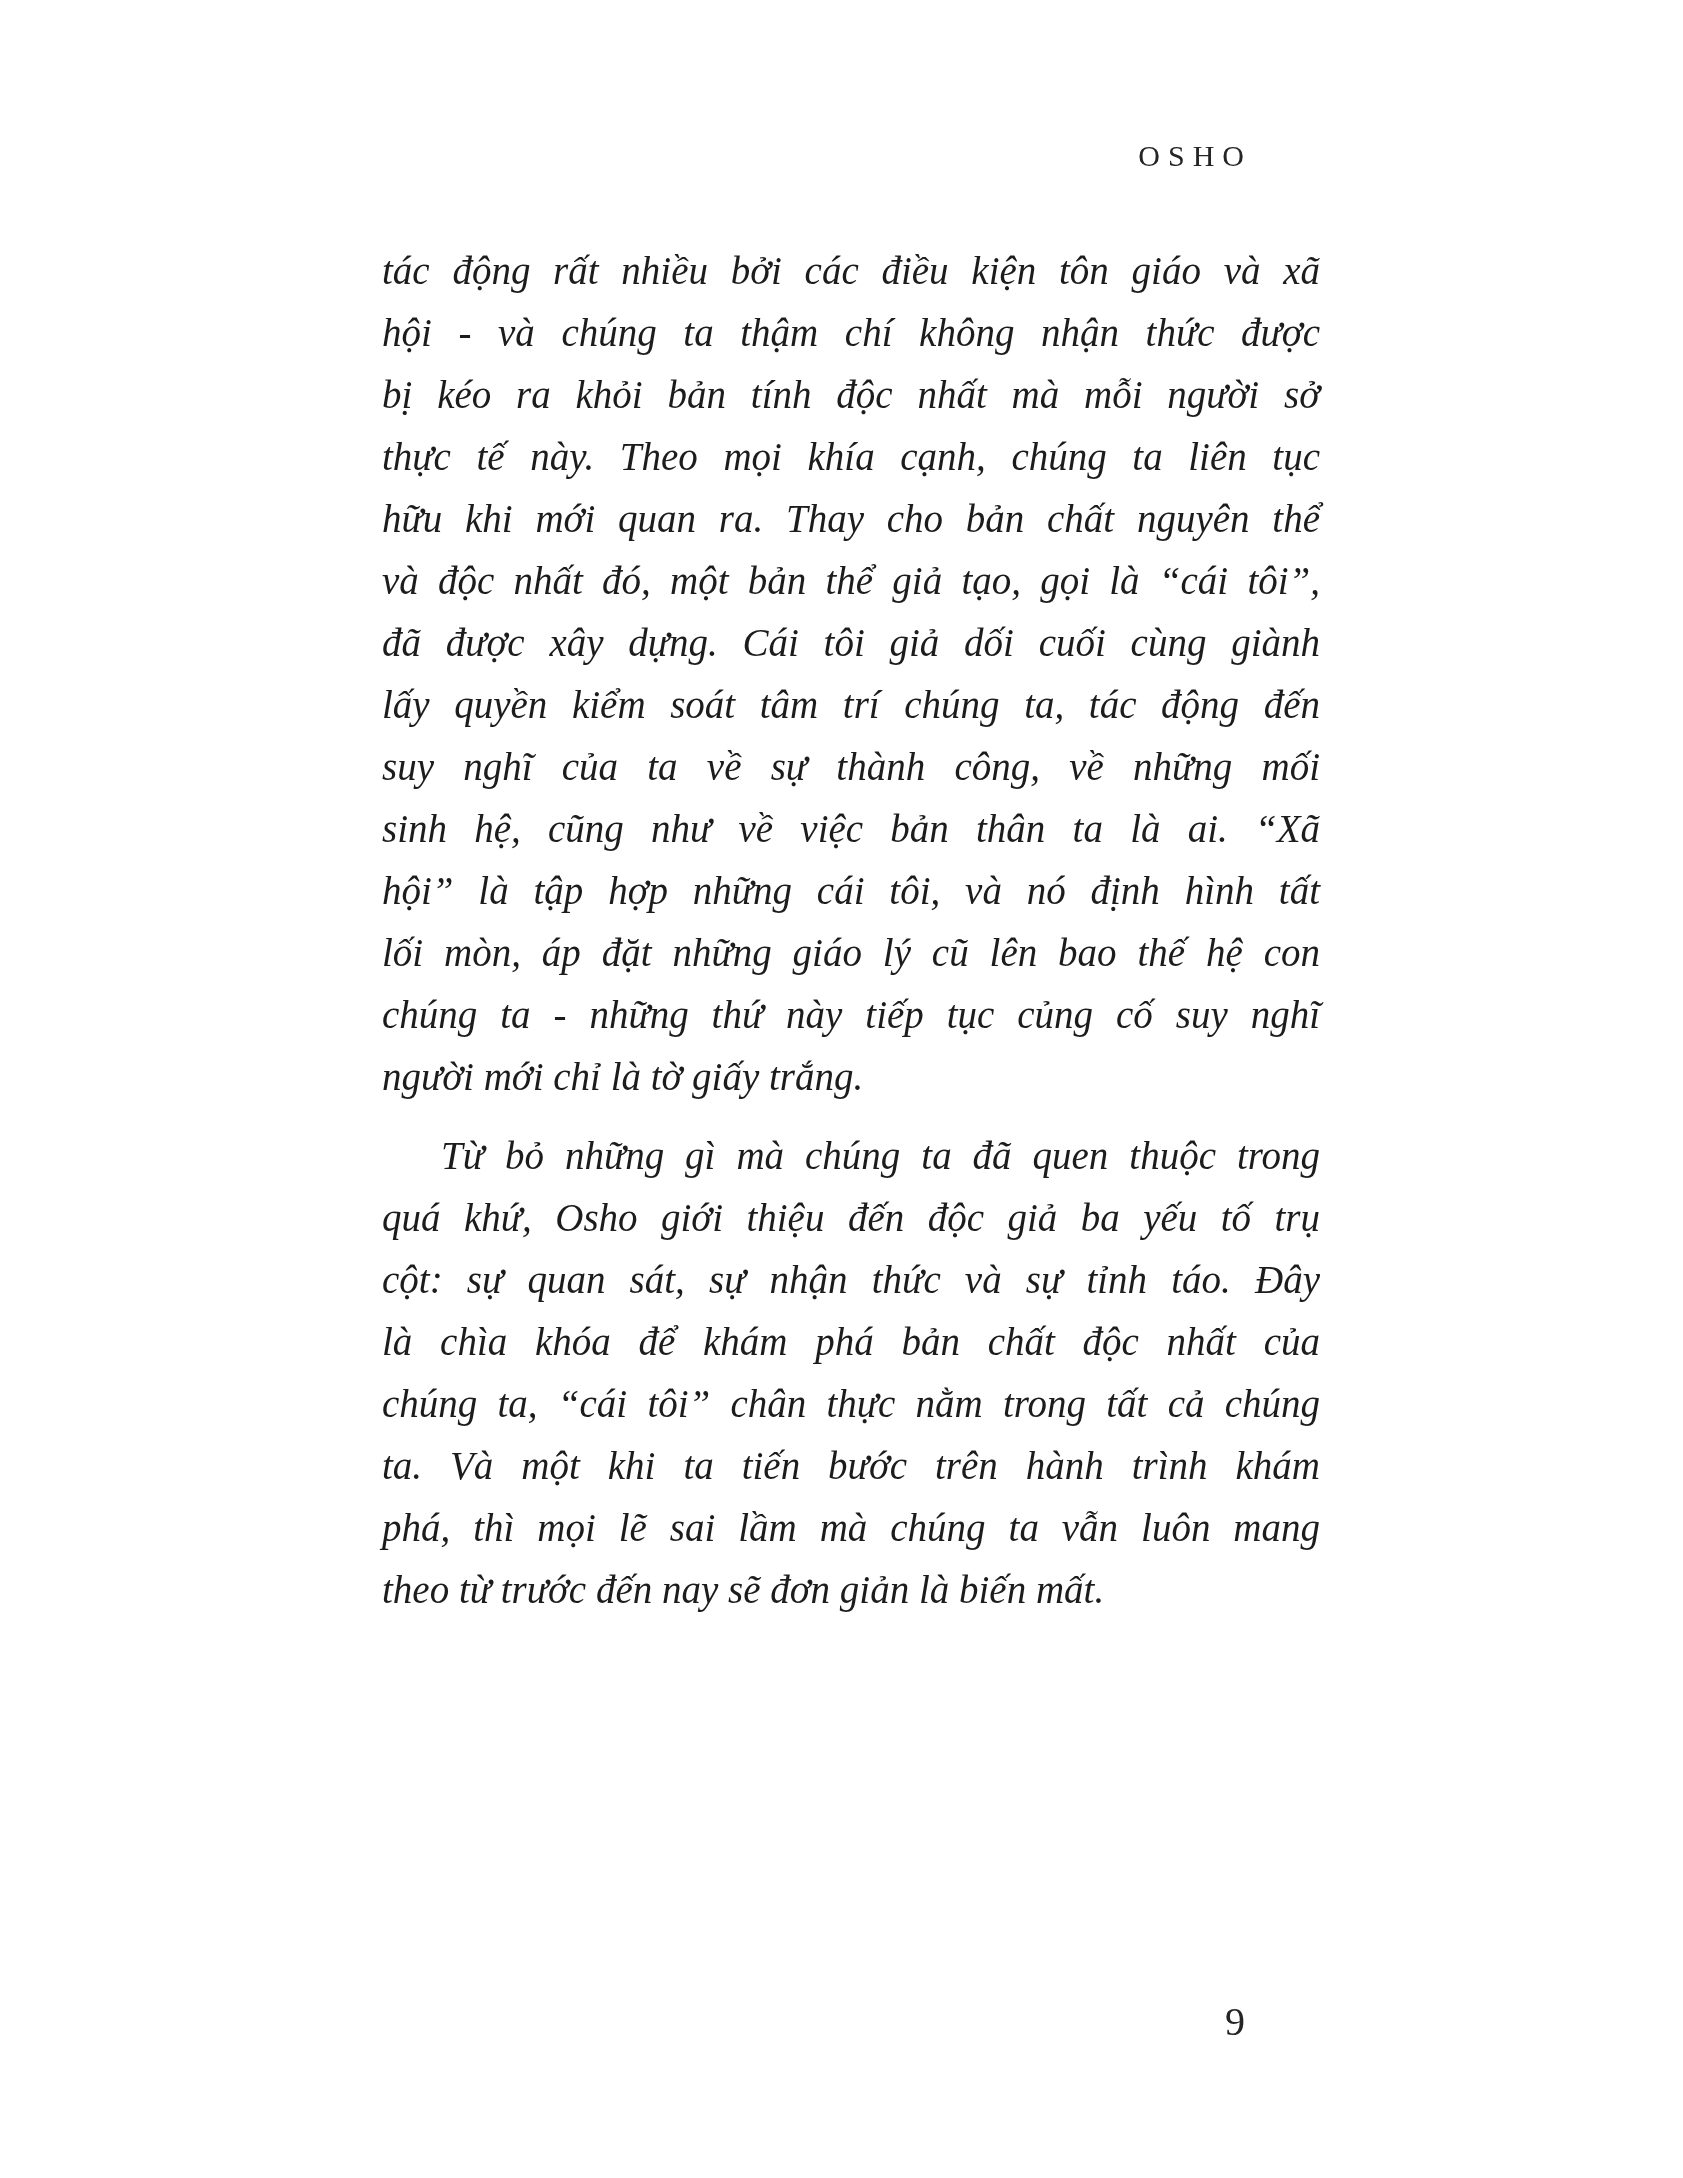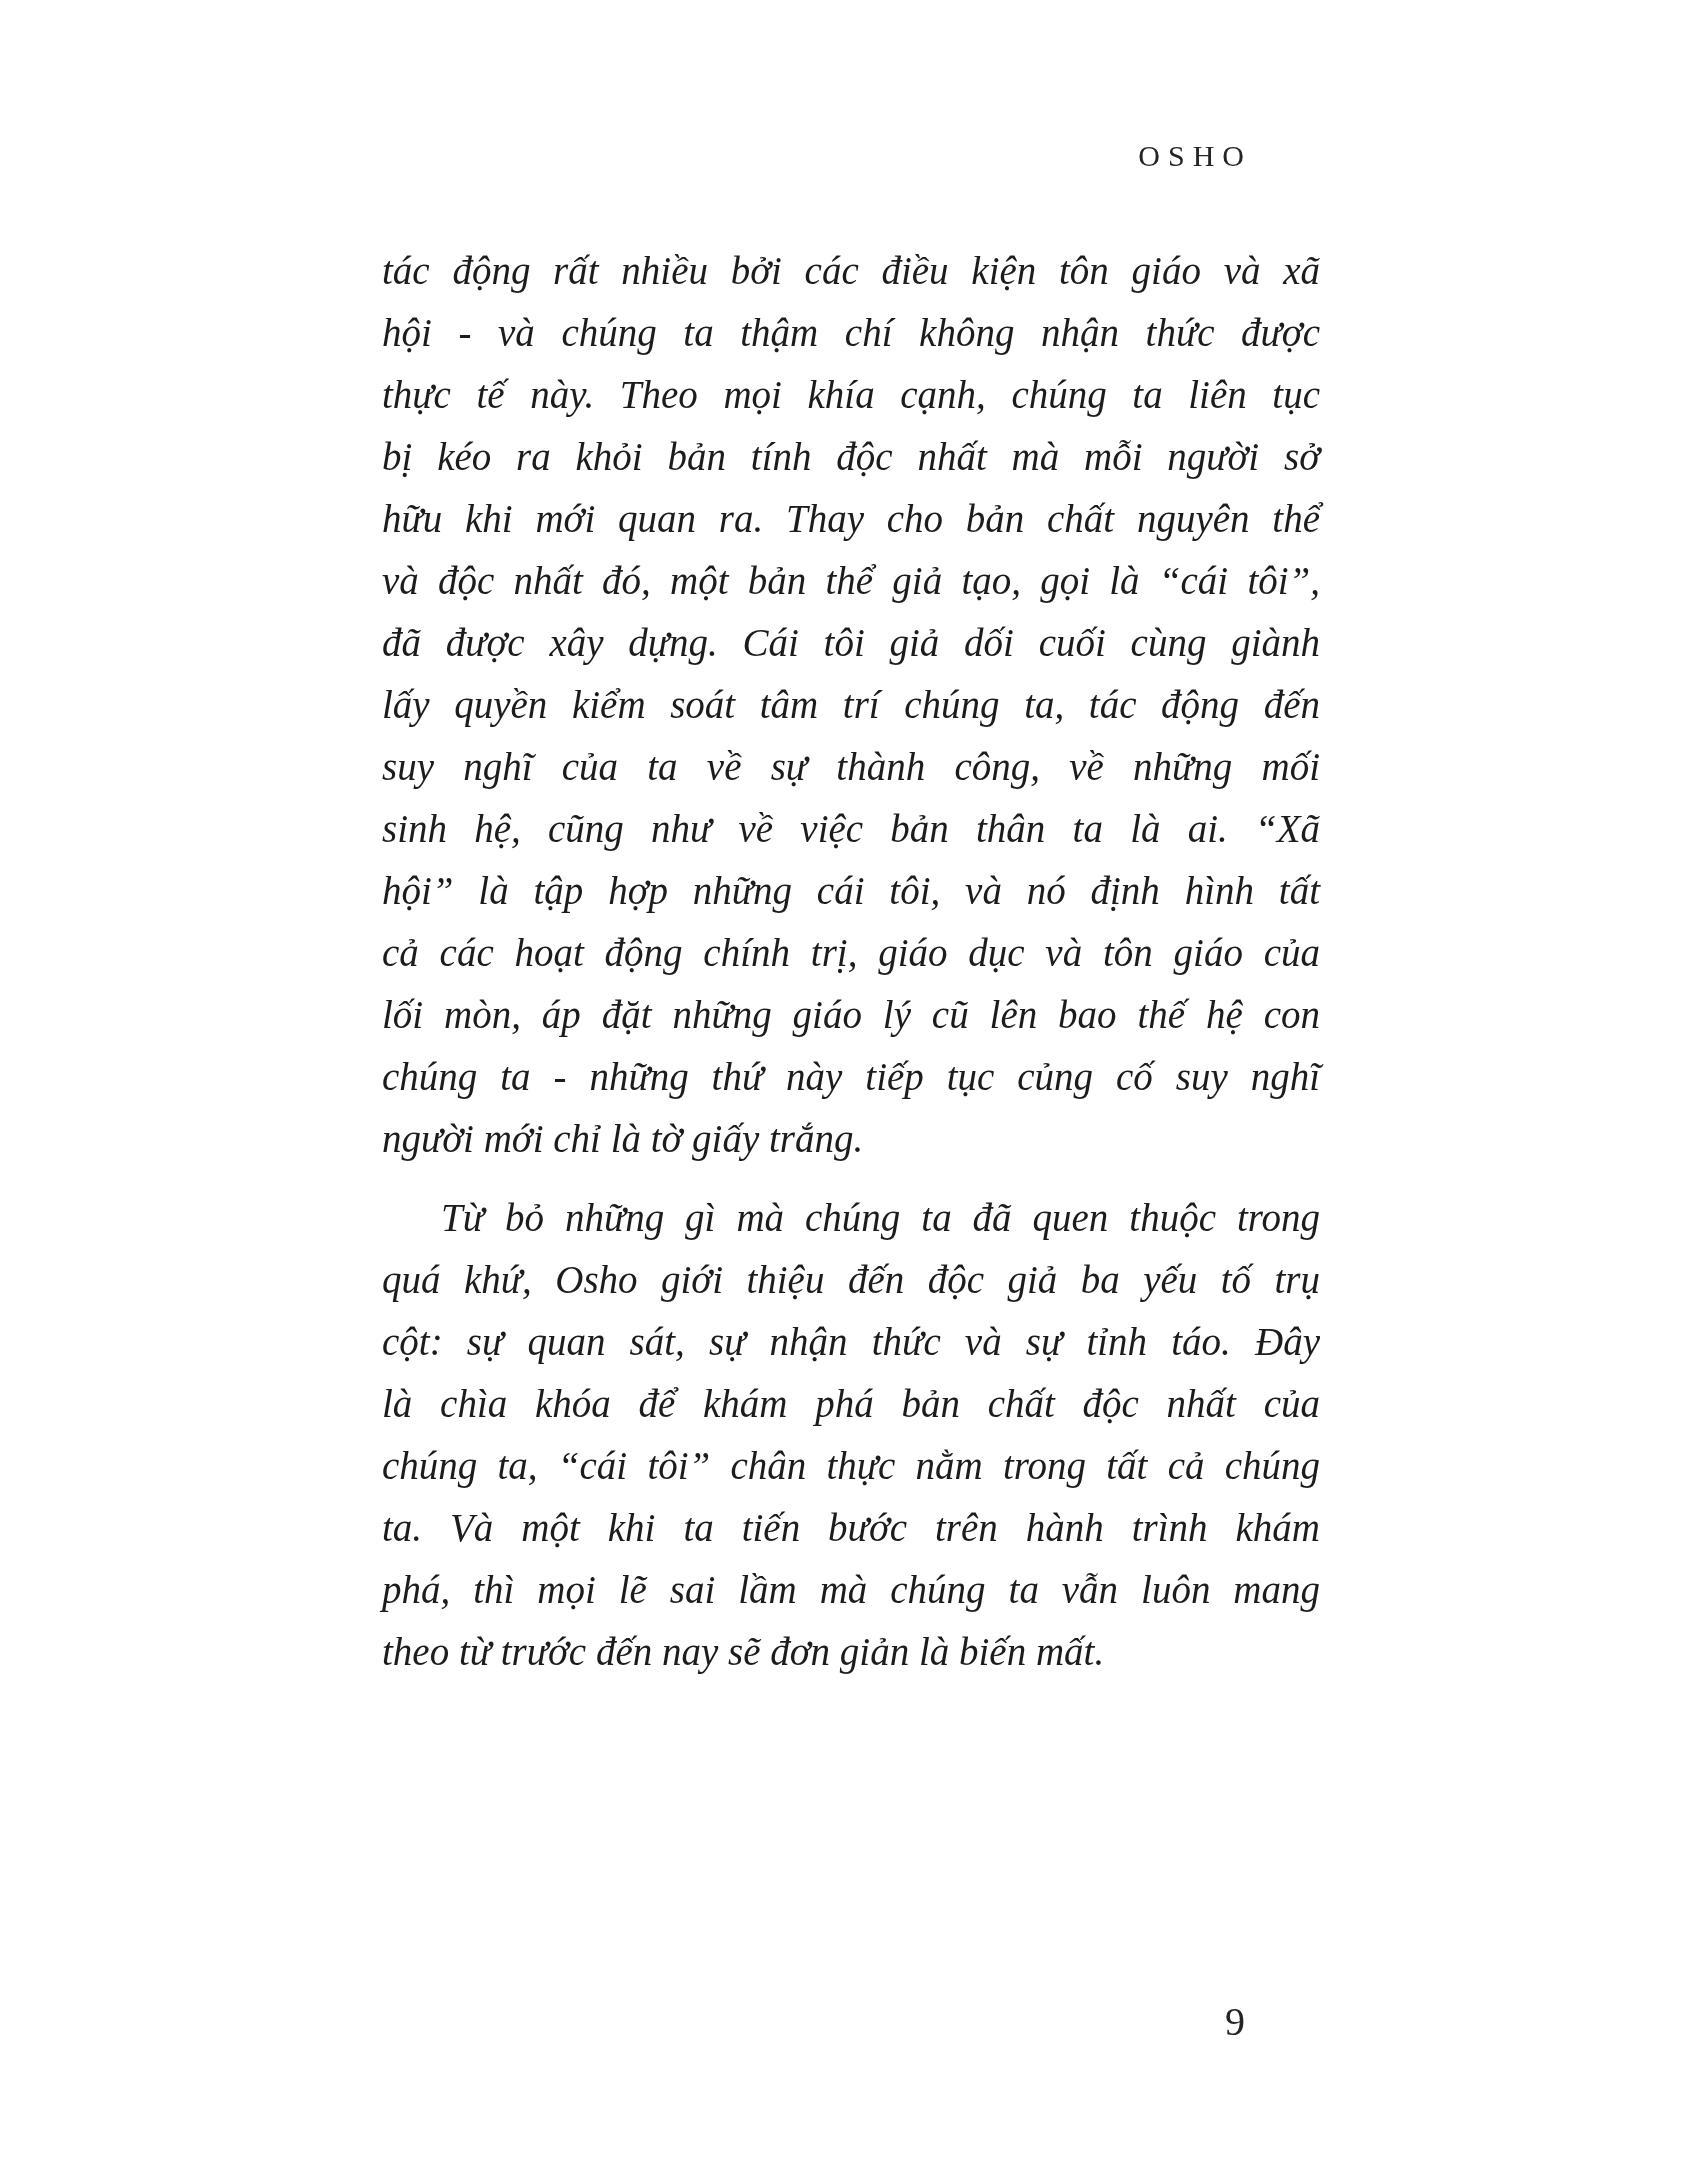--- a/index.html
+++ b/index.html
@@ -61,30 +61,29 @@
 <body>
 
 <div class="page">
 
   <div class="running-header">OSHO</div>
 
   <div class="body-text">
       <div class="paragraph">
         <div class="text-line">tác động rất nhiều bởi các điều kiện tôn giáo và xã</div>
         <div class="text-line">hội - và chúng ta thậm chí không nhận thức được</div>
+        <div class="text-line">bị kéo ra khỏi bản tính độc nhất mà mỗi người sở</div>
         <div class="text-line">thực tế này. Theo mọi khía cạnh, chúng ta liên tục</div>
-        <div class="text-line">bị kéo ra khỏi bản tính độc nhất mà mỗi người sở</div>
         <div class="text-line">hữu khi mới quan ra. Thay cho bản chất nguyên thể</div>
         <div class="text-line">và độc nhất đó, một bản thể giả tạo, gọi là “cái tôi”,</div>
         <div class="text-line">đã được xây dựng. Cái tôi giả dối cuối cùng giành</div>
         <div class="text-line">lấy quyền kiểm soát tâm trí chúng ta, tác động đến</div>
         <div class="text-line">suy nghĩ của ta về sự thành công, về những mối</div>
         <div class="text-line">sinh hệ, cũng như về việc bản thân ta là ai. “Xã</div>
         <div class="text-line">hội” là tập hợp những cái tôi, và nó định hình tất</div>
-        <div class="text-line">cả các hoạt động chính trị, giáo dục và tôn giáo của</div>
         <div class="text-line">lối mòn, áp đặt những giáo lý cũ lên bao thế hệ con</div>
         <div class="text-line">chúng ta - những thứ này tiếp tục củng cố suy nghĩ</div>
         <div class="text-line para-last">người mới chỉ là tờ giấy trắng.</div>
       </div>
       <div class="paragraph">
         <div class="text-line indent-first">Từ bỏ những gì mà chúng ta đã quen thuộc trong</div>
         <div class="text-line">quá khứ, Osho giới thiệu đến độc giả ba yếu tố trụ</div>
         <div class="text-line">cột: sự quan sát, sự nhận thức và sự tỉnh táo. Đây</div>
         <div class="text-line">là chìa khóa để khám phá bản chất độc nhất của</div>
         <div class="text-line">chúng ta, “cái tôi” chân thực nằm trong tất cả chúng</div>

